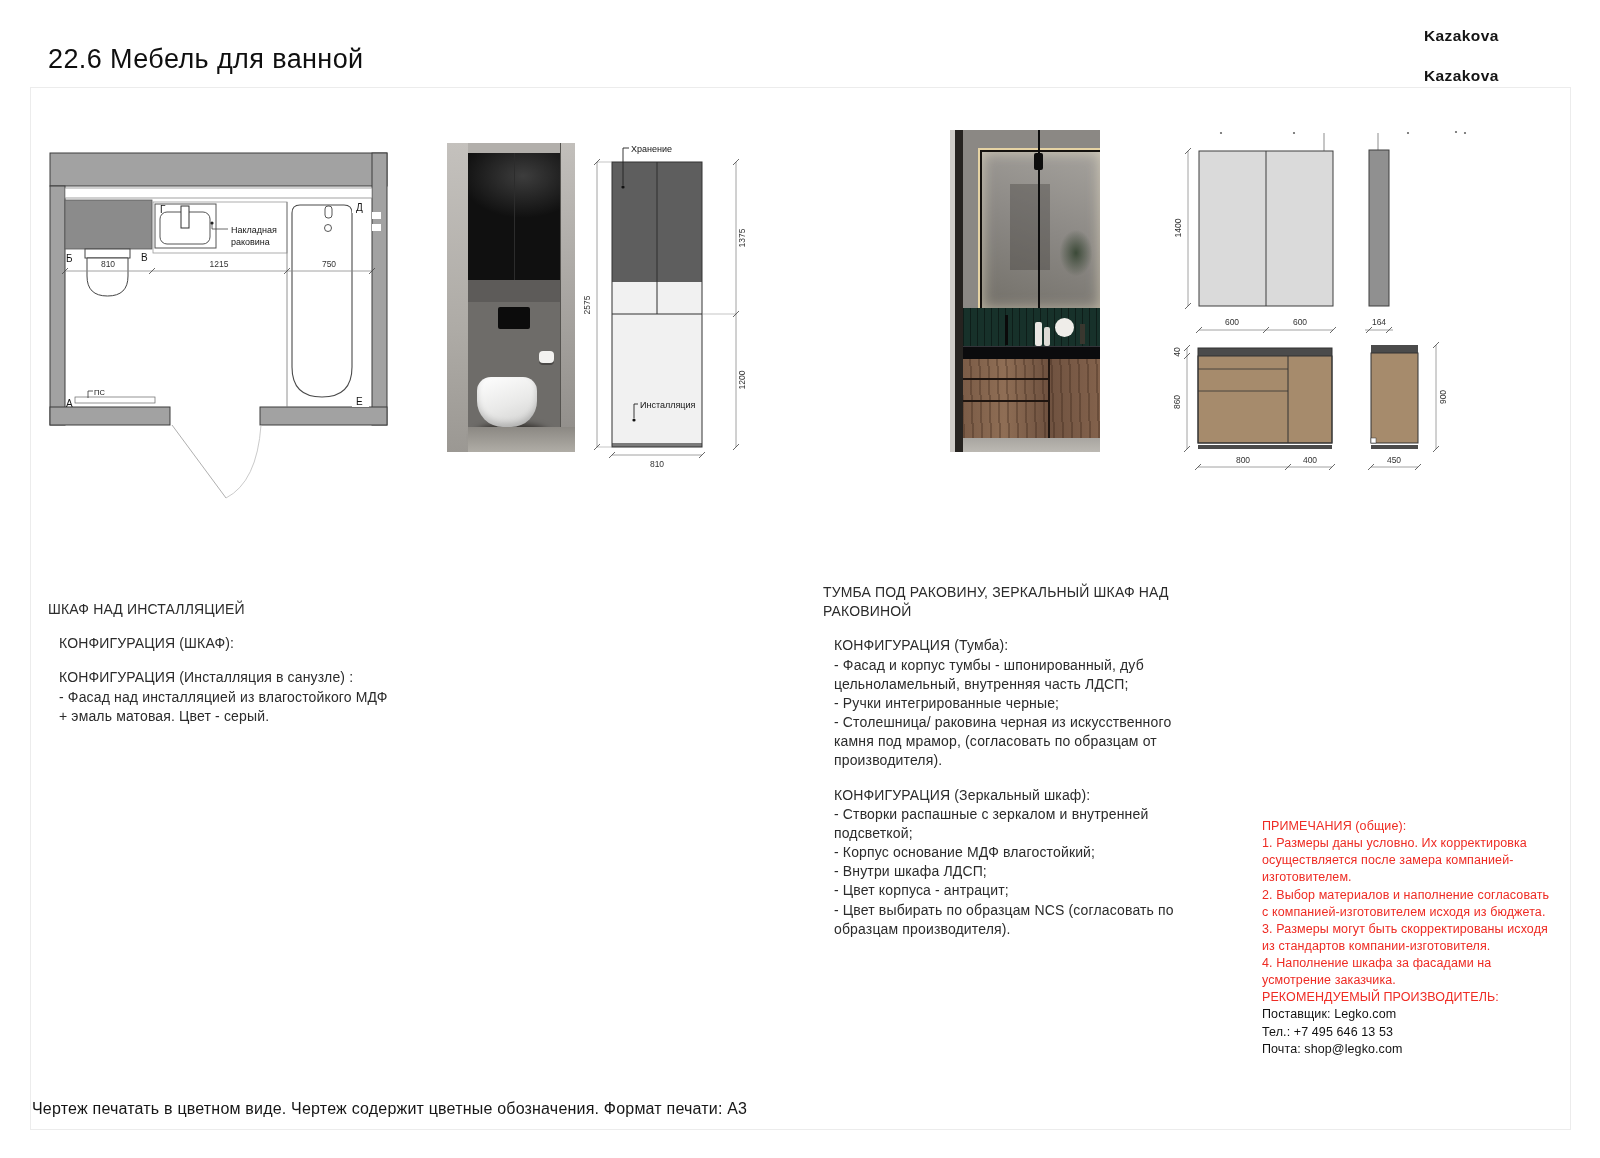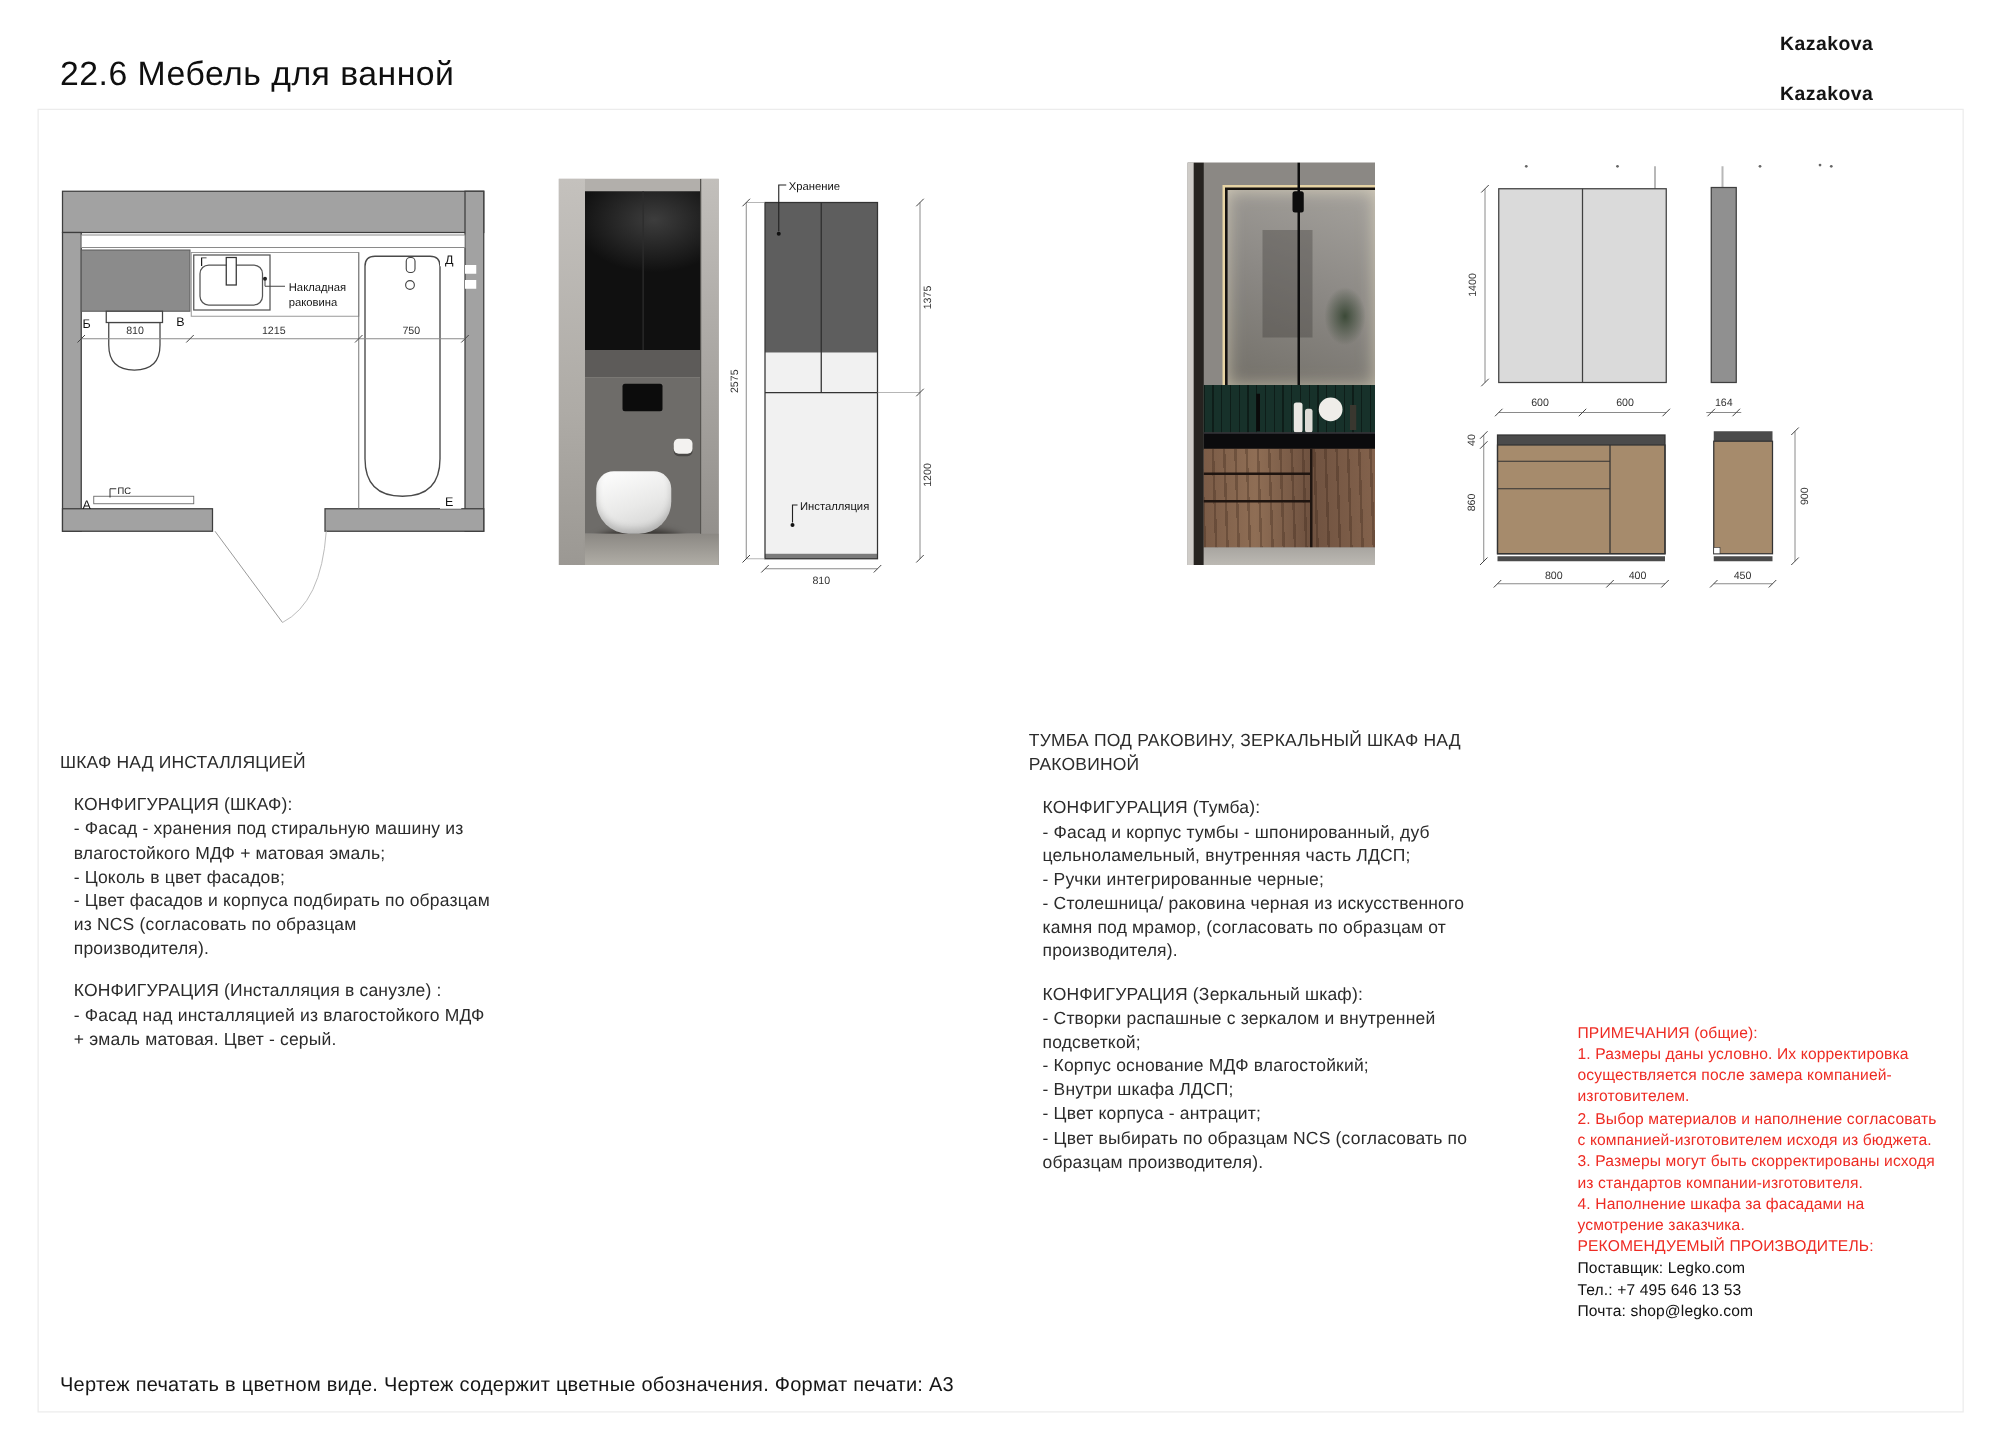--- a/index.html
+++ b/index.html
@@ -2,21 +2,21 @@
 <html><head>
 <meta charset="utf-8">
 <style>
   html,body{margin:0;padding:0;background:#fff;}
   .sheet{position:relative;width:1600px;height:1158px;background:#ffffff;overflow:hidden;
          font-family:"Liberation Sans",sans-serif;color:#1a1a1a;}
   .frame{position:absolute;left:30px;top:87px;width:1539px;height:1041px;border:1px solid #ececec;}
   .page-title{position:absolute;left:48px;top:44px;font-size:27px;letter-spacing:.4px;color:#0f0f0f;}
   .author{position:absolute;left:1424px;top:26px;font-weight:bold;font-size:15.5px;line-height:1.3;
           letter-spacing:.4px;color:#141414;white-space:pre-line;}
-  .footer{position:absolute;left:48px;top:1100px;font-size:16px;color:#161616;letter-spacing:.2px;}
+  .footer{position:absolute;left:32px;top:1100px;font-size:16px;color:#161616;letter-spacing:.2px;}
 
   
   .specs{position:absolute;font-size:14px;line-height:1.37;color:#2b2b2b;letter-spacing:.15px;}
   .specs .h{margin:0 0 15px 0;}
   .specs .para{margin:0 0 15px 11px;}
   .pre{white-space:pre-line;}
   .notes{position:absolute;left:1262px;top:818px;width:294px;font-size:12.5px;line-height:1.37;
          color:#ee2b23;letter-spacing:.1px;}
   .notes .black{color:#121212;}
 
@@ -312,23 +312,20 @@
     <text class="dimtext" x="103" y="127" text-anchor="middle">800</text>
     <text class="dimtext" x="170" y="127" text-anchor="middle">400</text>
     <text class="dimtext" x="254" y="127" text-anchor="middle">450</text>
     <text class="dimtext" transform="translate(306,61) rotate(-90)" text-anchor="middle">900</text>
   </svg>
 
   <div class="specs" style="left:48px;top:600px;width:345px;">
     <div class="h">ШКАФ НАД ИНСТАЛЛЯЦИЕЙ</div>
     <div class="para">
       <div>КОНФИГУРАЦИЯ (ШКАФ):</div>
-      <div class="pre">- Фасад - хранения под стиральную машину из влагостойкого МДФ + матовая эмаль;
-- Цоколь в цвет фасадов;
-- Цвет фасадов и корпуса подбирать по образцам из NCS (согласовать по образцам производителя).</div>
     </div>
     <div class="para">
       <div>КОНФИГУРАЦИЯ (Инсталляция в санузле) :</div>
       <div class="pre">- Фасад над инсталляцией из влагостойкого МДФ + эмаль матовая. Цвет - серый.</div>
     </div>
   </div>
 
   <div class="specs" style="left:823px;top:583px;width:352px;">
     <div class="h">ТУМБА ПОД РАКОВИНУ, ЗЕРКАЛЬНЫЙ ШКАФ НАД РАКОВИНОЙ</div>
     <div class="para">

